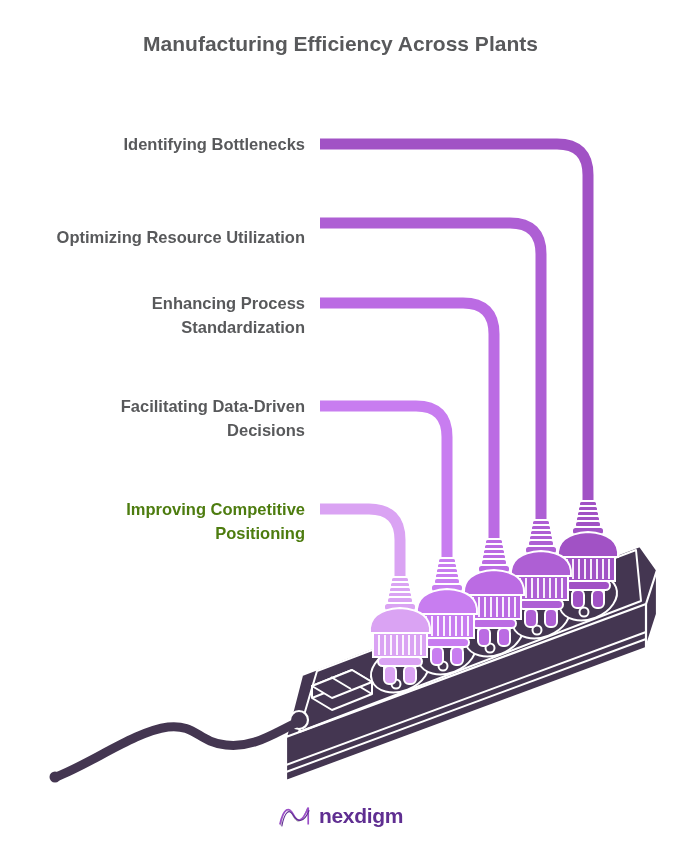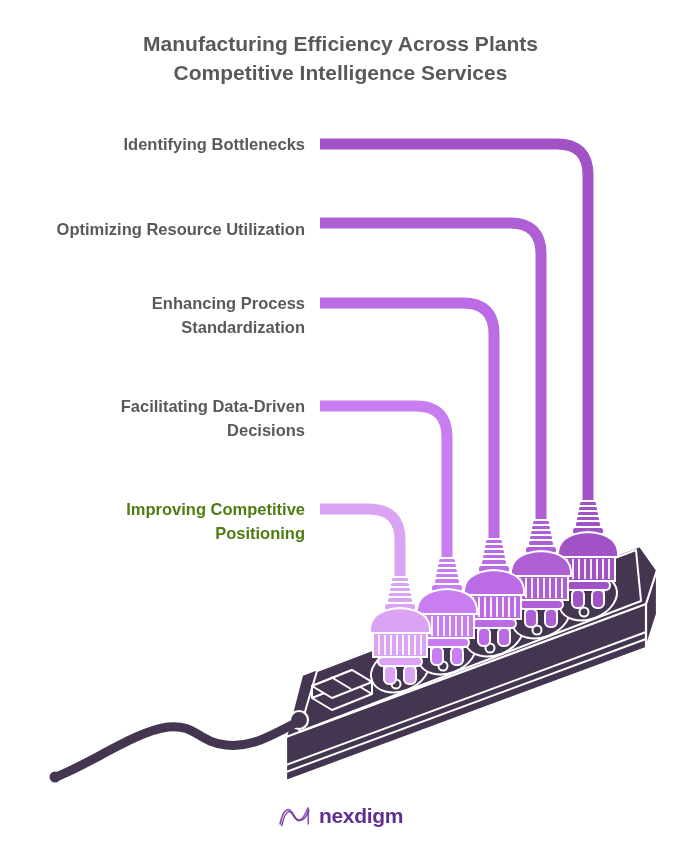--- a/index.html
+++ b/index.html
@@ -9,39 +9,38 @@
   }
   .title{
     position:absolute;top:29px;left:0;width:681px;text-align:center;
     font-size:21px;font-weight:700;line-height:29px;color:#58595B;
   }
   .item-label{
     position:absolute;right:376px;text-align:right;
     font-size:16.5px;font-weight:700;line-height:24px;color:#58595B;padding-left:12px;
   }
   .lbl-1{top:132px;max-width:300px;}
-  .lbl-2{top:217px;max-width:300px;}
+  .lbl-2{top:225px;max-width:300px;}
   .lbl-3{top:291px;max-width:175px;}
   .lbl-4{top:394px;max-width:215px;}
   .lbl-5{top:497px;max-width:212px;}
   .scene{position:absolute;left:0;top:0;}
   .footer{
     position:absolute;left:0;top:795px;width:681px;height:42px;
     display:flex;align-items:center;justify-content:center;gap:7px;
   }
   .logo-text{font-size:21px;font-weight:700;letter-spacing:-0.3px;}
 </style>
 </head>
 <body>
 
 <div class="page">
 
   <div class="title" style="color: rgb(88, 89, 91);">
     <div>Manufacturing Efficiency Across Plants</div>
-    <div>Competitive Intelligence Services</div>
   </div>
 
   <div class="item-label lbl-1" style="color: rgb(88, 89, 91);">Identifying Bottlenecks</div>
   <div class="item-label lbl-2" style="color: rgb(88, 89, 91);">Optimizing Resource Utilization</div>
   <div class="item-label lbl-4" style="color: rgb(88, 89, 91);">Facilitating Data-Driven Decisions</div>
   <div class="item-label lbl-3" style="color: rgb(88, 89, 91);">Enhancing Process Standardization</div>
   <div class="item-label lbl-5" style="color: #4d7c0f;">Improving Competitive Positioning</div>
 
   <svg class="scene" width="681" height="865" viewBox="0 0 681 865">
 

